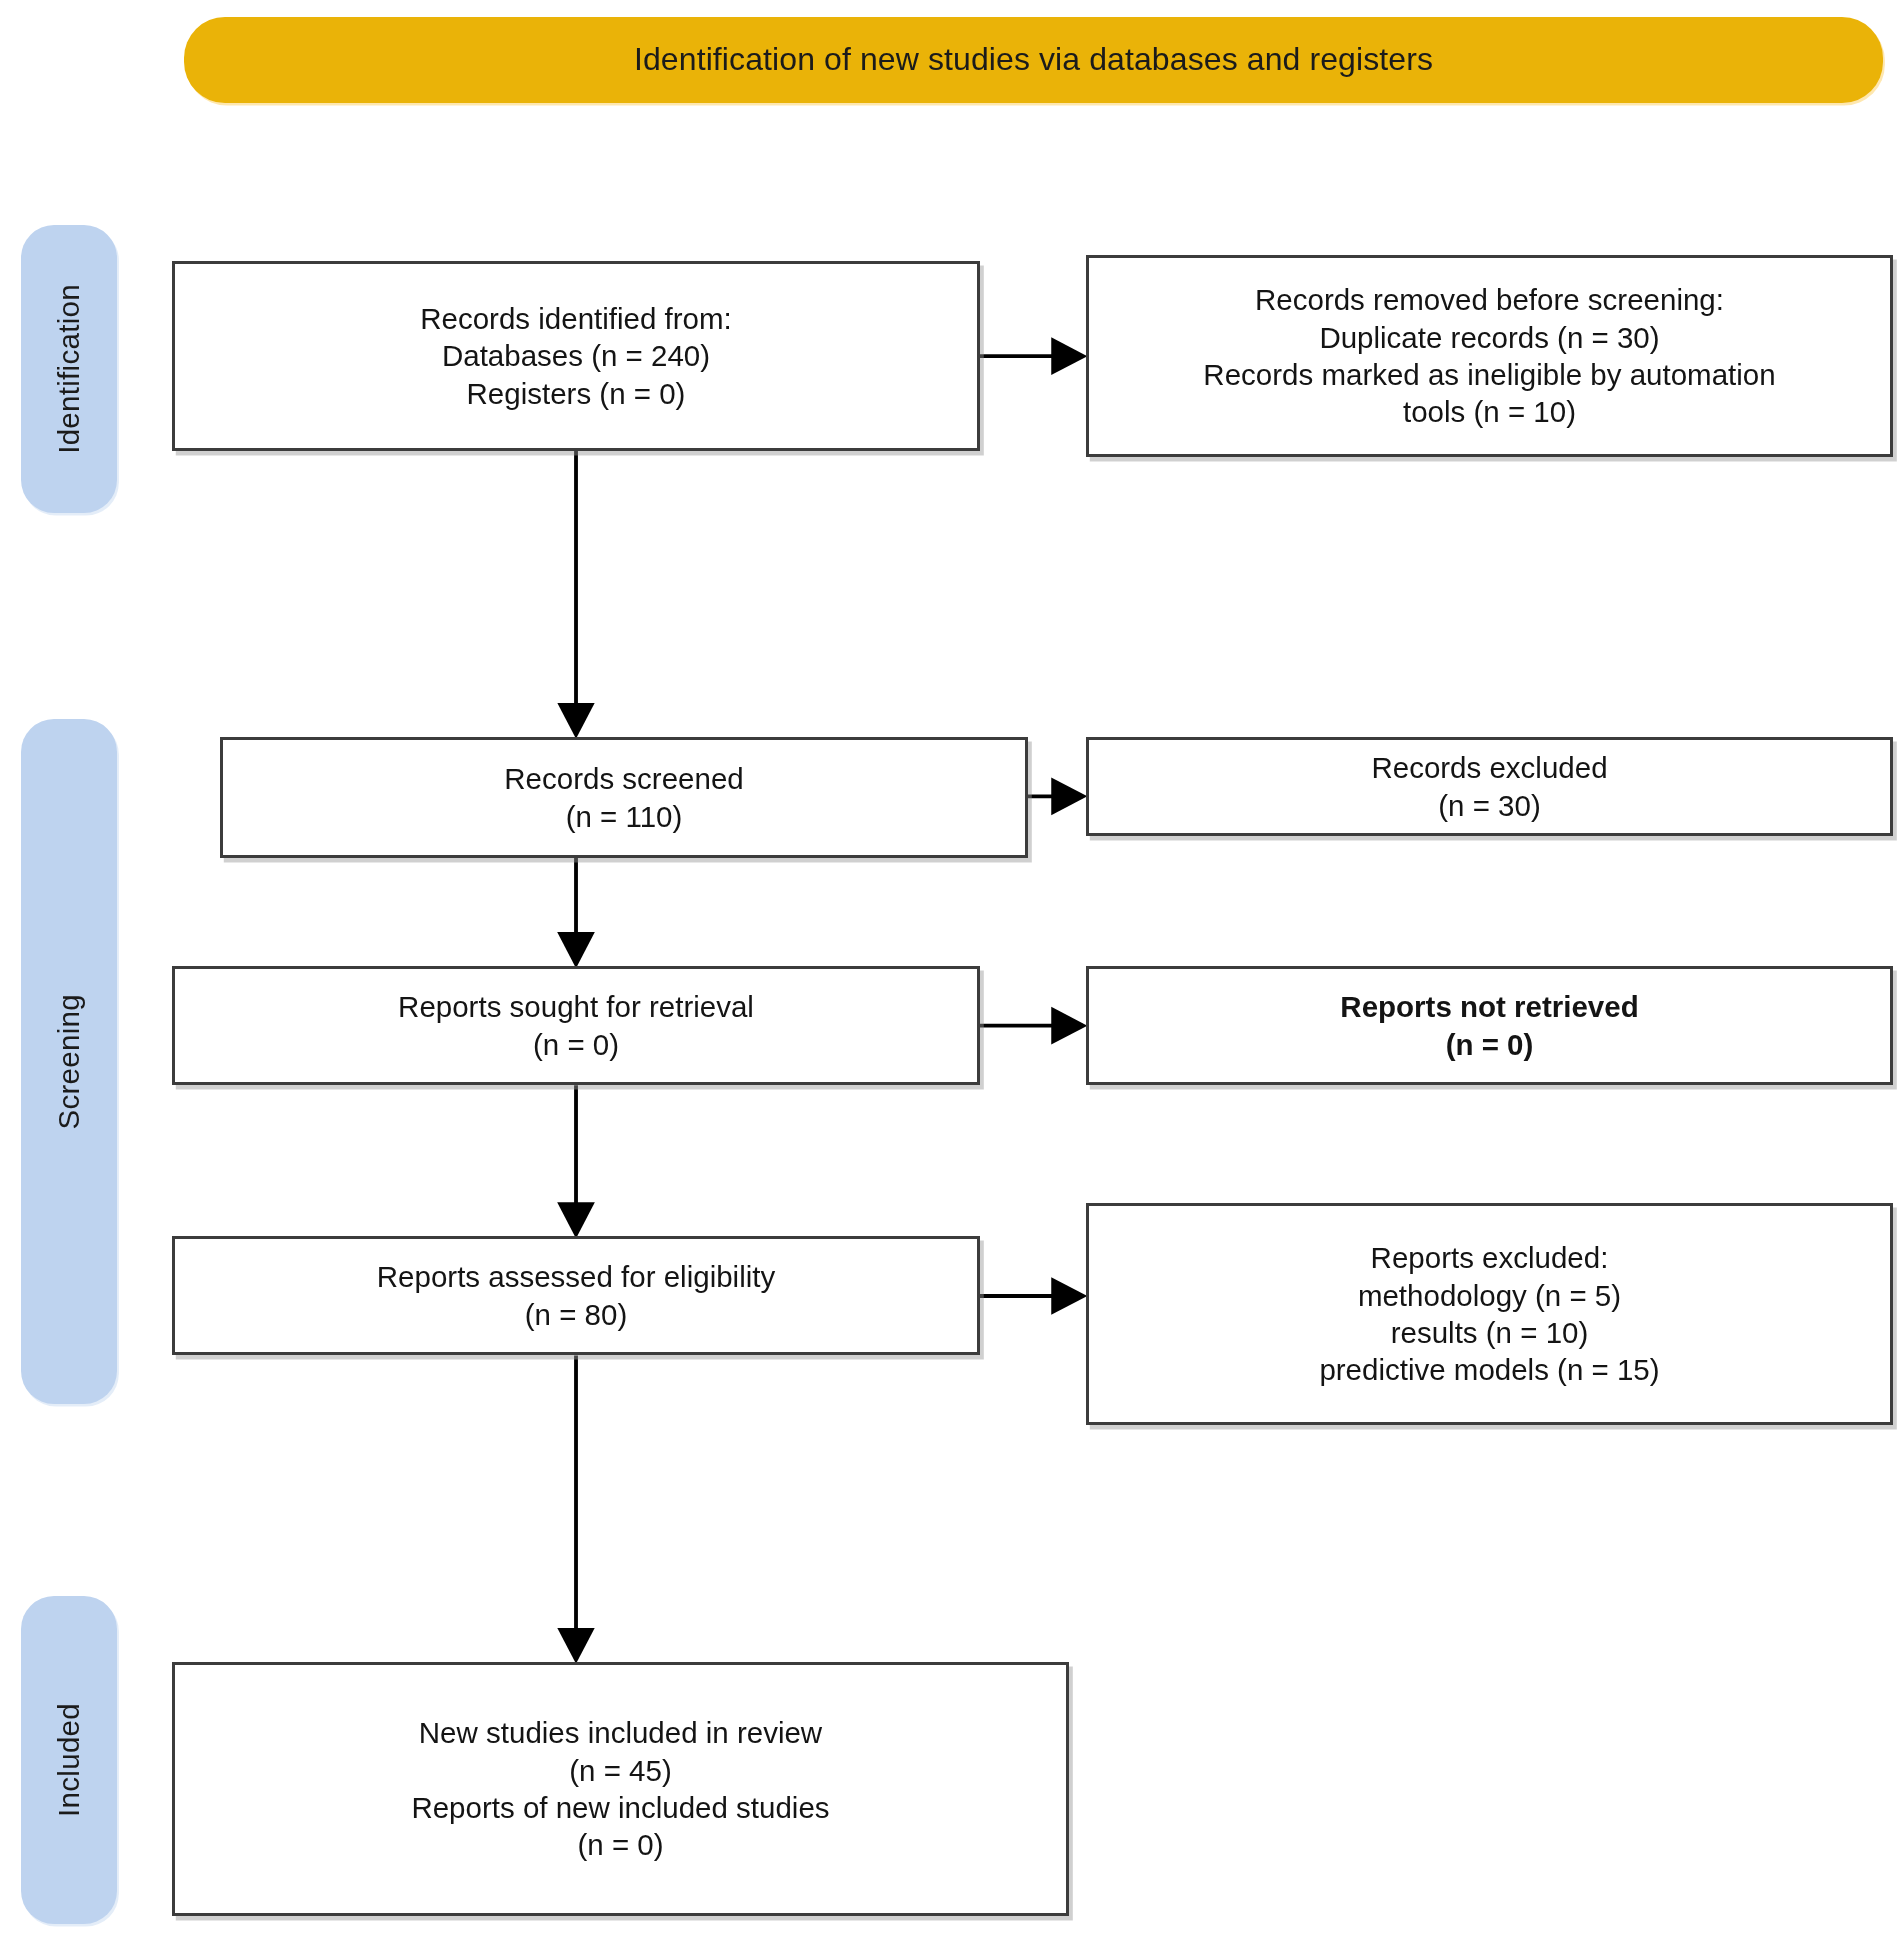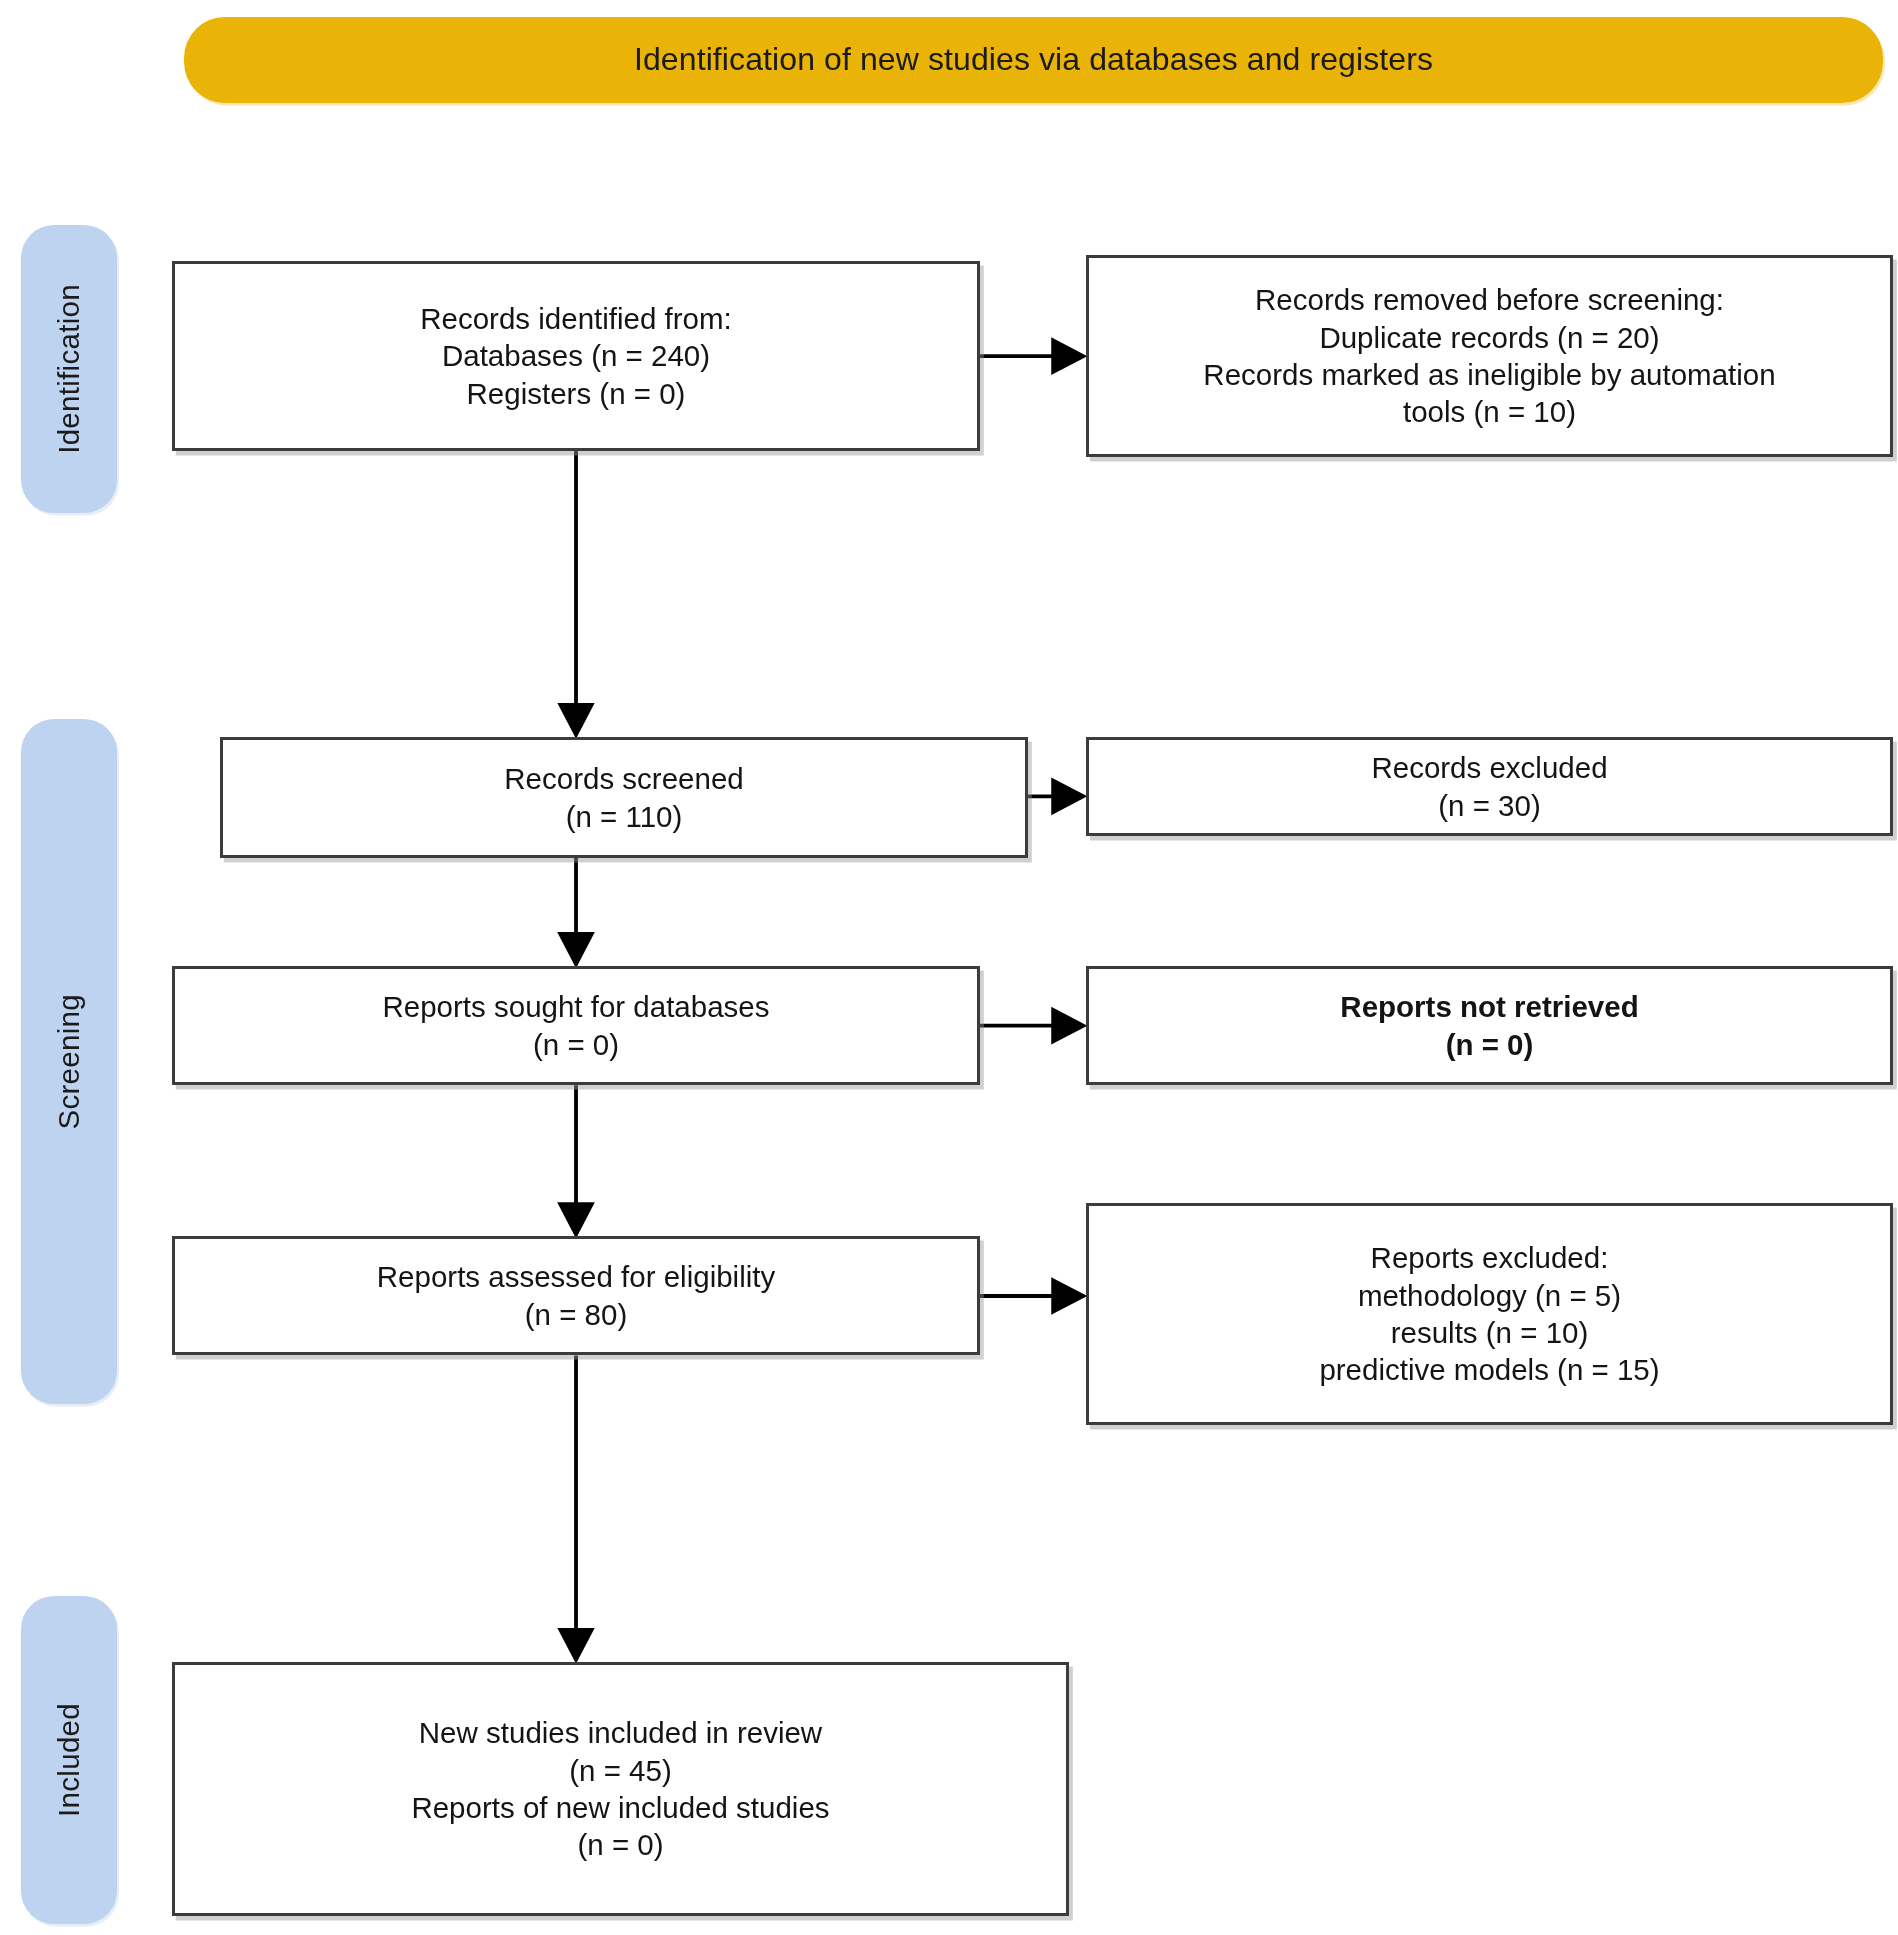--- a/index.html
+++ b/index.html
@@ -155,39 +155,39 @@
     <div class="line">Databases (n = 240)</div>
     <div class="line">Registers (n = 0)</div>
   </div>
 
   <div class="fbox box-screened">
     <div class="line">Records screened</div>
     <div class="line">(n = 110)</div>
   </div>
 
   <div class="fbox box-sought">
-    <div class="line">Reports sought for databases</div>
+    <div class="line">Reports sought for retrieval</div>
     <div class="line">(n = 0)</div>
   </div>
 
   <div class="fbox box-assessed">
     <div class="line">Reports assessed for eligibility</div>
     <div class="line">(n = 80)</div>
   </div>
 
   <div class="fbox box-included">
     <div class="line">New studies included in review</div>
     <div class="line">(n = 45)</div>
     <div class="line">Reports of new included studies</div>
     <div class="line">(n = 0)</div>
   </div>
 
   <div class="fbox box-removed">
     <div class="line">Records removed before screening:</div>
-    <div class="line">Duplicate records (n = 20)</div>
+    <div class="line">Duplicate records (n = 30)</div>
     <div class="line">Records marked as ineligible by automation</div>
     <div class="line">tools (n = 10)</div>
   </div>
 
   <div class="fbox box-excluded-rec">
     <div class="line">Records excluded</div>
     <div class="line">(n = 30)</div>
   </div>
 
   <div class="fbox box-notretrieved">

